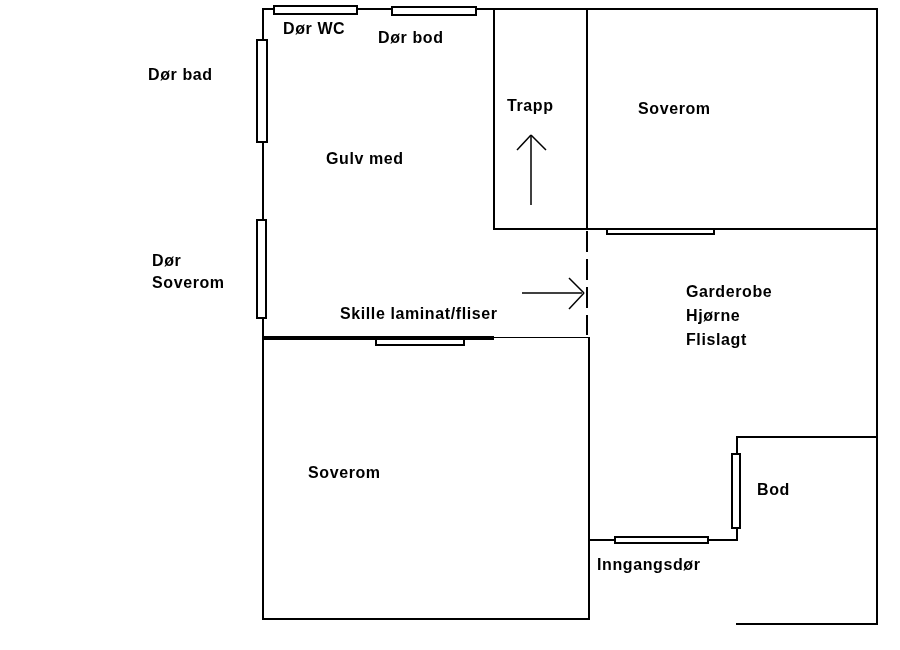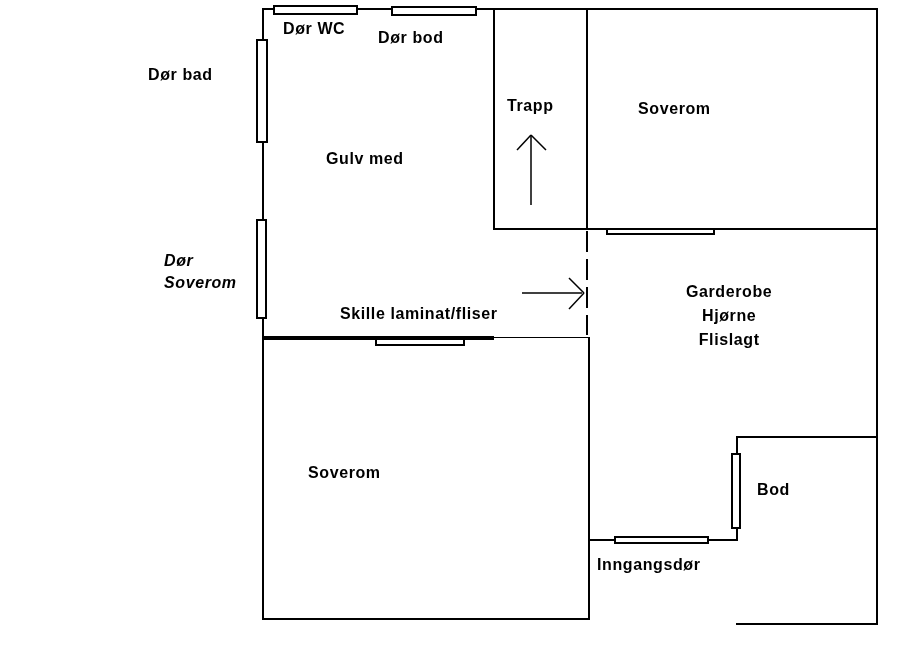--- a/index.html
+++ b/index.html
@@ -29,21 +29,21 @@
     position: absolute;
     font-weight: bold;
     font-size: 16px;
     letter-spacing: 0.6px;
     color: #000000;
     white-space: nowrap;
     line-height: 17px;
   }
   .lbl.two-line { line-height: 21px; }
   .lbl.dor-block { line-height: 22px; }
-  .lbl.four-line { line-height: 24px; text-align: center; }
+  .lbl.four-line { line-height: 24px; }
   .overlay {
     position: absolute;
     left: 0; top: 0;
     width: 900px; height: 650px;
     pointer-events: none;
   }
 </style>
 </head>
 <body>
 
@@ -93,21 +93,21 @@
   <div class="lbl" style="left:283px; top:20px;">Dør WC</div>
   <div class="lbl" style="left:378px; top:29px;">Dør bod</div>
   <div class="lbl" style="left:148px; top:66px;">Dør bad</div>
   <div class="lbl" style="left:507px; top:88px;margin-top:9px;">Trapp</div>
   <div class="lbl" style="left:638px; top:100px;">Soverom</div>
 
   <div class="lbl two-line" style="left:318px; top:148px;margin-left:8px;">
     <div>Gulv med</div>
   </div>
 
-  <div class="lbl dor-block" style="left:164px; top:250px;font-style:italic;">
+  <div class="lbl dor-block" style="left:152px; top:250px;">
     <div>Dør</div>
     <div>Soverom</div>
   </div>
 
   <div class="lbl" style="left:340px; top:280px;margin-top:25px;">Skille laminat/fliser</div>
 
   <div class="lbl four-line" style="left:686px; top:280px;">
     <div>Garderobe</div>
     <div>Hjørne</div>
     <div>Flislagt</div>

